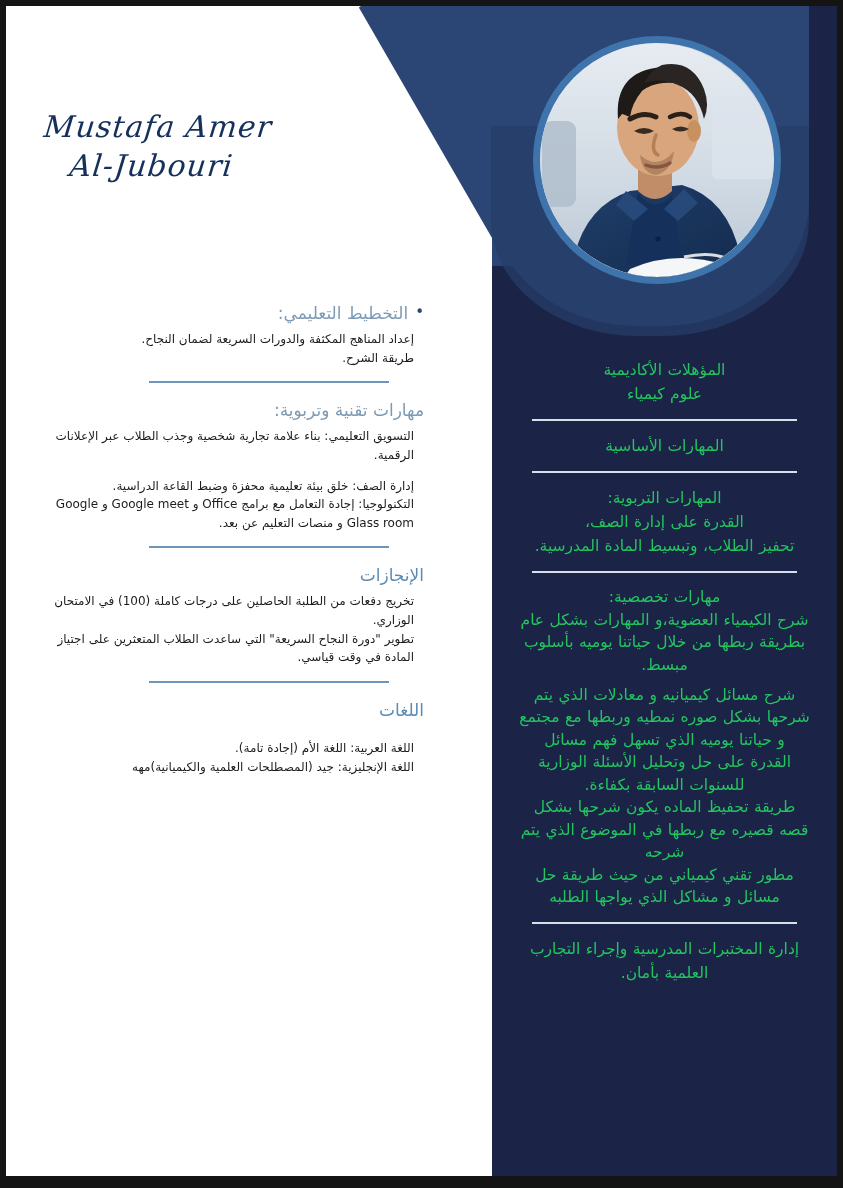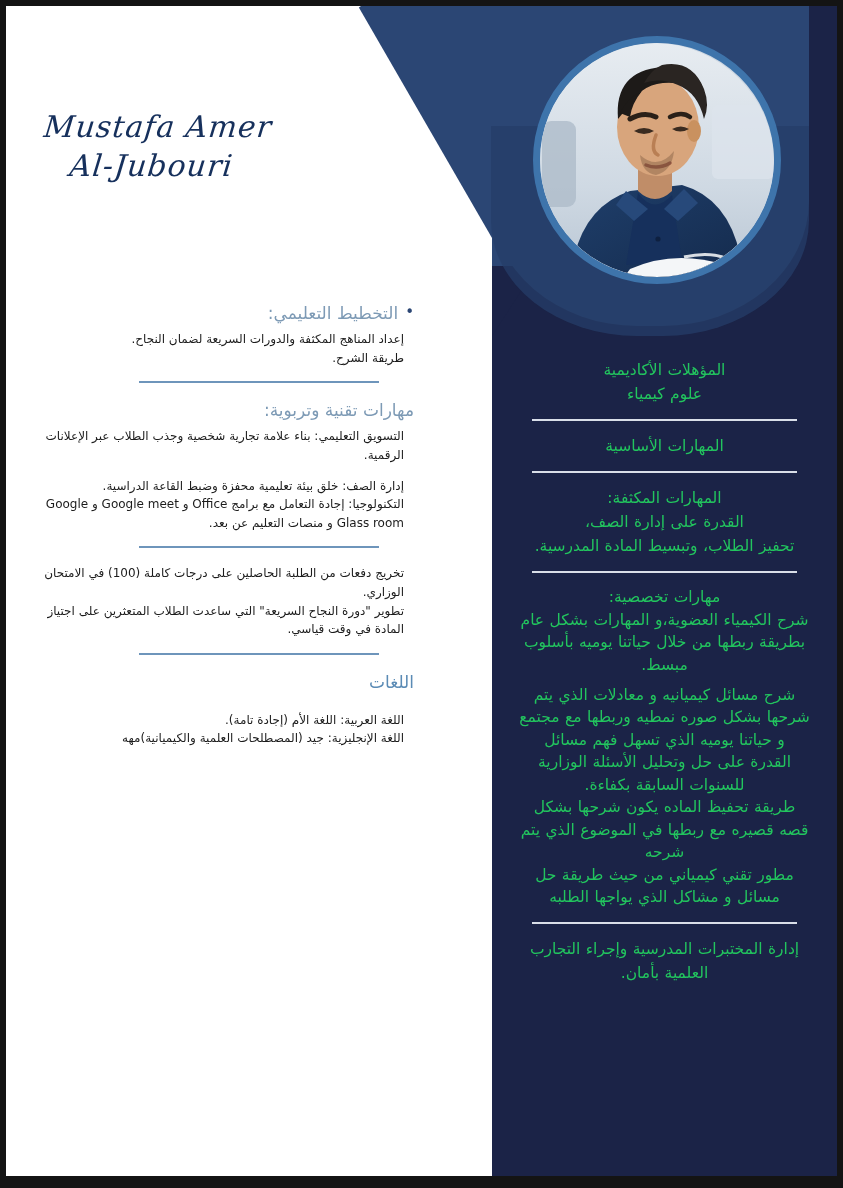--- a/index.html
+++ b/index.html
@@ -59,21 +59,21 @@
   .sb-gap-sm { height: 8px; }
   .sb-rule {
     height: 0;
     border-top: 2px solid #d9dee9;
     margin: 13px 14px 13px 14px;
   }
 
   
   .maincol {
     position: absolute;
-    left: 8px;
+    left: 18px;
     top: 0;
     width: 416px;
     height: 100%;
     background: #ffffff;
   }
   .main-inner {
     position: absolute;
     top: 296px;
     right: 16px;
     left: 16px;
@@ -218,21 +218,21 @@
           <p class="sb-line">علوم كيمياء</p>
         </div>
         <div class="sb-rule"></div>
 
         <div class="sb-block">
           <p class="sb-line">المهارات الأساسية</p>
         </div>
         <div class="sb-rule"></div>
 
         <div class="sb-block">
-          <p class="sb-line">المهارات المكثفة:</p>
+          <p class="sb-line">المهارات التربوية:</p>
           <p class="sb-line">القدرة على إدارة الصف،</p>
           <p class="sb-line">تحفيز الطلاب، وتبسيط المادة المدرسية.</p>
         </div>
         <div class="sb-rule"></div>
 
         <div class="sb-block">
           <p class="sb-line tight">مهارات تخصصية:</p>
           <p class="sb-line tight">شرح الكيمياء العضوية،و المهارات بشكل عام بطريقة ربطها من خلال حياتنا يوميه بأسلوب مبسط.</p>
           <div class="sb-gap-sm"></div>
           <p class="sb-line tight">شرح مسائل كيميانيه و معادلات الذي يتم شرحها بشكل صوره نمطيه وربطها مع مجتمع و حياتنا يوميه الذي تسهل فهم مسائل</p>
@@ -262,20 +262,21 @@
         <section class="sec">
           <h2 class="sec-title">مهارات تقنية وتربوية:</h2>
           <p class="body-line">التسويق التعليمي: بناء علامة تجارية شخصية وجذب الطلاب عبر الإعلانات الرقمية.</p>
           <div class="sp"></div>
           <p class="body-line">إدارة الصف: خلق بيئة تعليمية محفزة وضبط القاعة الدراسية.</p>
           <p class="body-line ltrmix">التكنولوجيا: إجادة التعامل مع برامج Office و Google meet و Google Glass room و منصات التعليم عن بعد.</p>
         </section>
         <div class="rule"></div>
 
         <section class="sec">
+          <h2 class="sec-title blue">الإنجازات</h2>
           <p class="body-line">تخريج دفعات من الطلبة الحاصلين على درجات كاملة (100) في الامتحان الوزاري.</p>
           <p class="body-line">تطوير "دورة النجاح السريعة" التي ساعدت الطلاب المتعثرين على اجتياز المادة في وقت قياسي.</p>
         </section>
         <div class="rule"></div>
 
         <section class="sec">
           <h2 class="sec-title blue">اللغات</h2>
           <div class="sp"></div>
           <p class="body-line">اللغة العربية: اللغة الأم (إجادة تامة).</p>
           <p class="body-line">اللغة الإنجليزية: جيد (المصطلحات العلمية والكيميانية)مهه</p>

